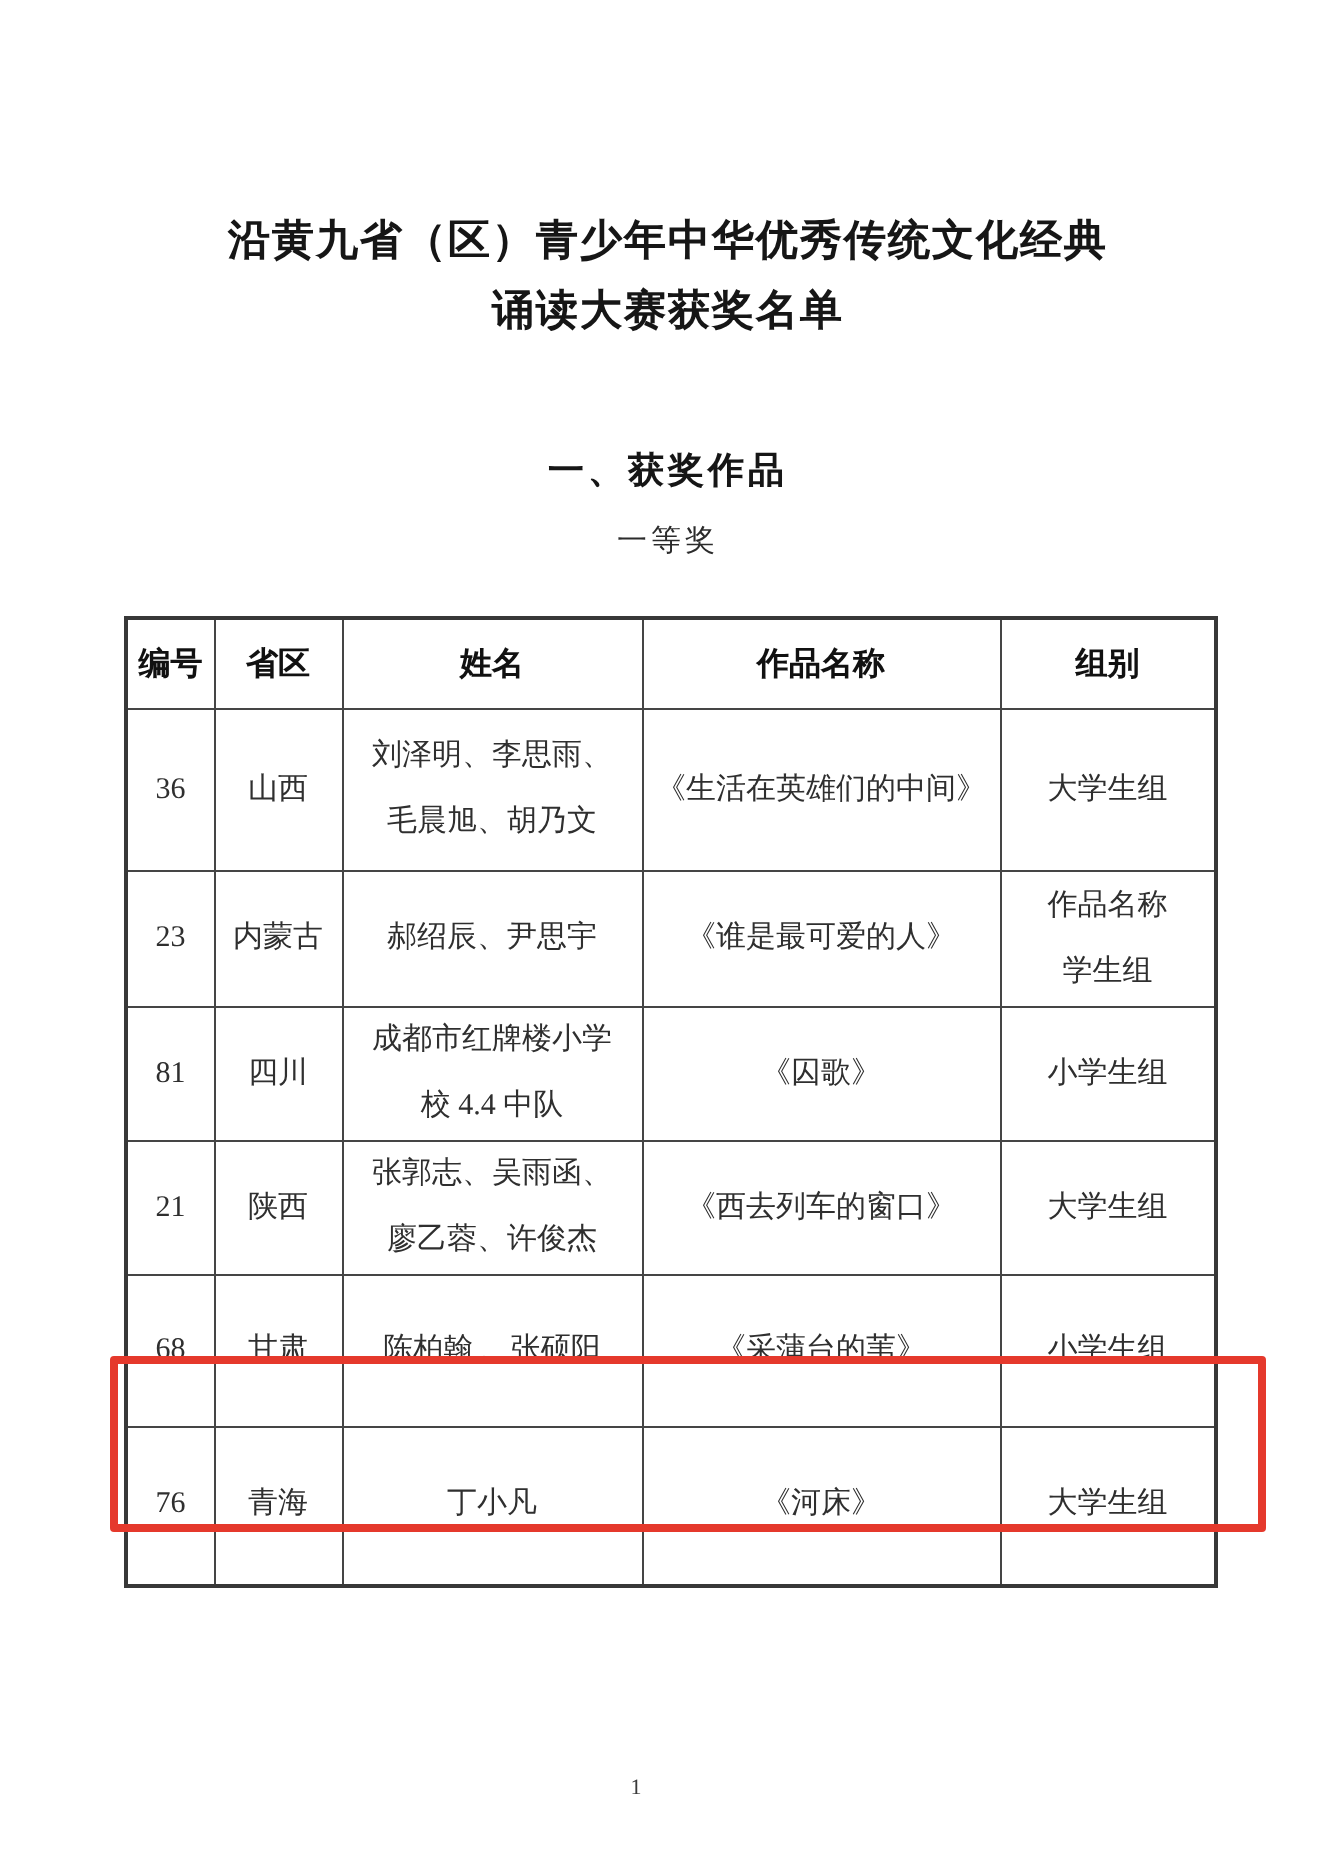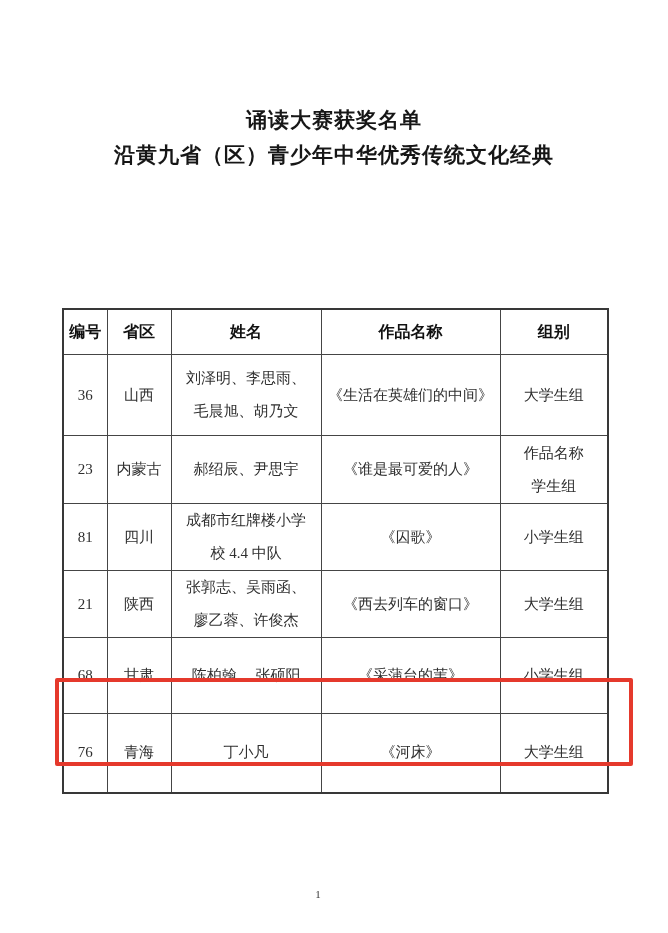--- a/index.html
+++ b/index.html
@@ -102,25 +102,27 @@
     font-size: 11px;
     color: #3a3a3a;
   }
 </style>
 </head>
 <body>
 
 <div class="page">
 
   <div class="doc-title">
+    <div>沿黄九省（区）青少年中华优秀传统文化经典</div>
     <div>诵读大赛获奖名单</div>
-    <div>沿黄九省（区）青少年中华优秀传统文化经典</div>
   </div>
 
+  <div class="section-heading">一、获奖作品</div>
 
+  <div class="award-level">一等奖</div>
 
   <table class="awards">
     <colgroup>
       <col style="width:44px">
         <col style="width:64px">
         <col style="width:150px">
         <col style="width:179px">
         <col style="width:108px">
     </colgroup>
     <thead>

